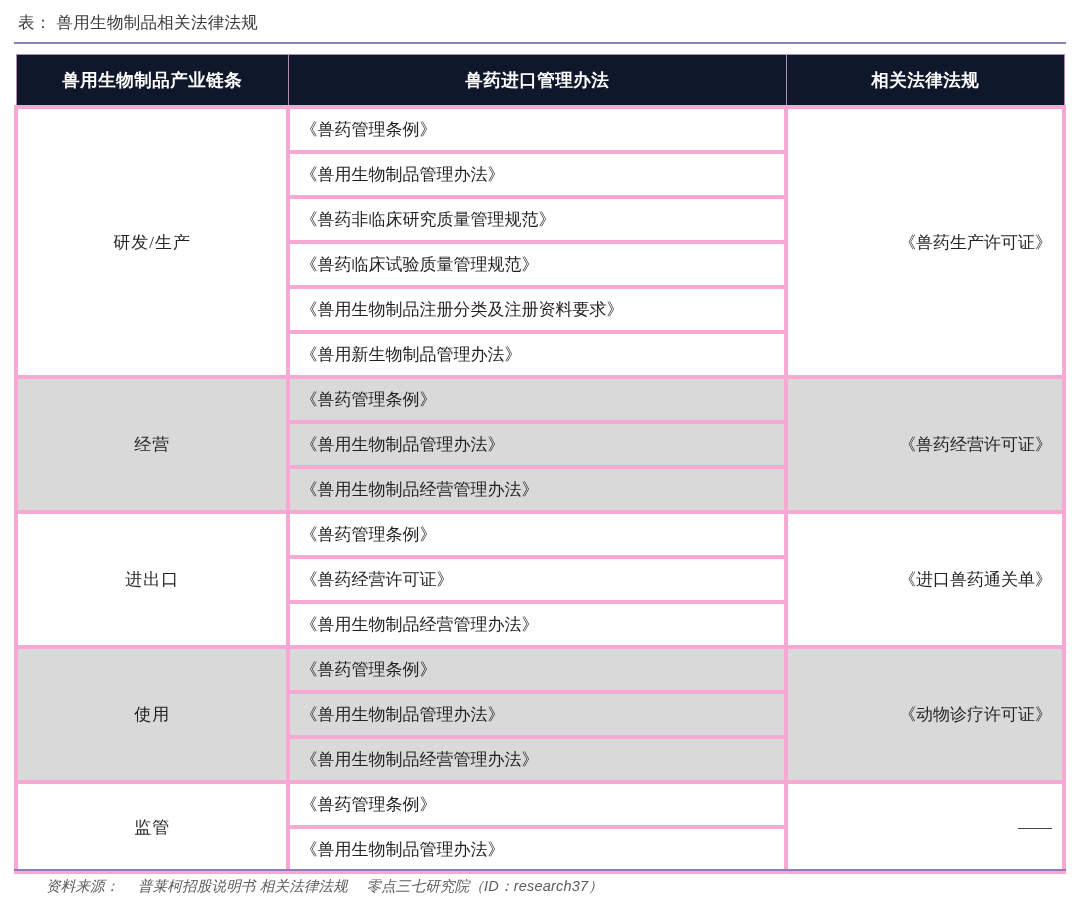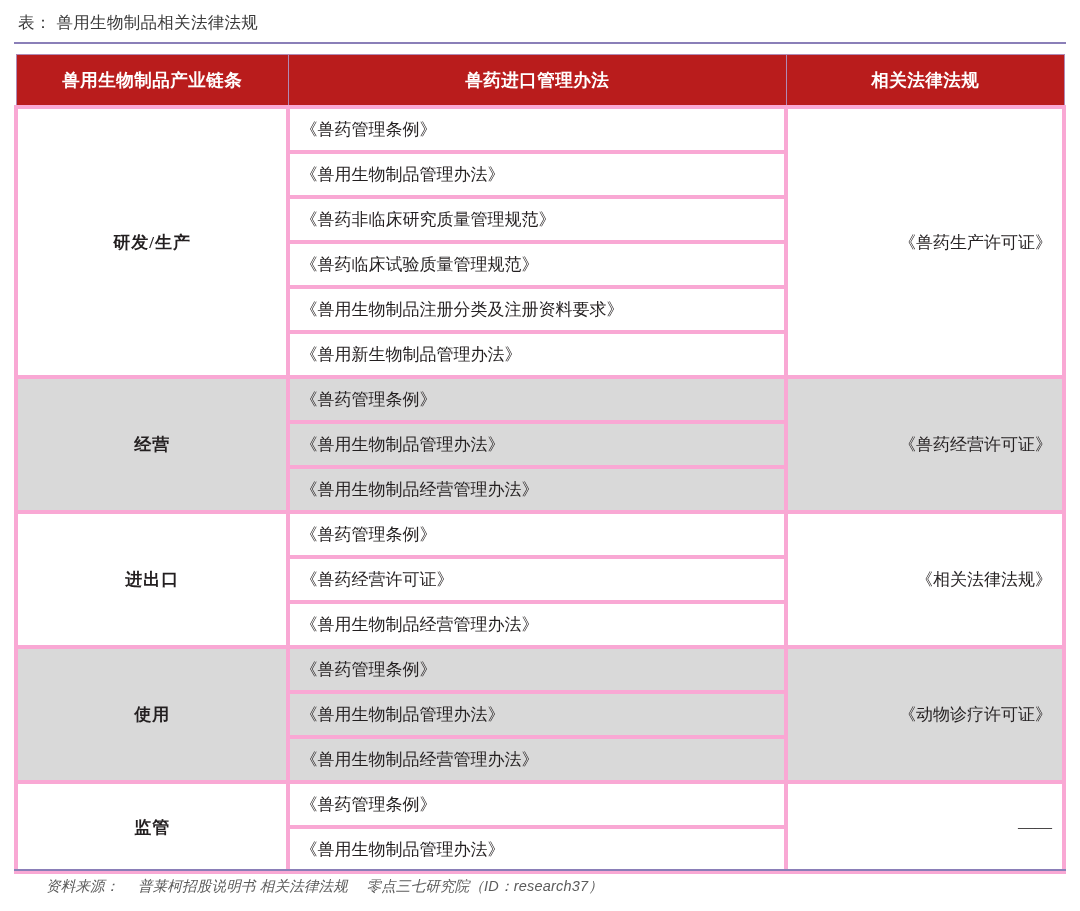--- a/index.html
+++ b/index.html
@@ -35,38 +35,38 @@
     border-collapse: collapse;
     table-layout: fixed;
     margin-top: 10px;
     font-size: 17px;
   }
   table.legal col.c1 { width: 26%; }
   table.legal col.c2 { width: 47.5%; }
   table.legal col.c3 { width: 26.5%; }
 
   table.legal th {
-    background: #b91c1c;
+    background: #0f172a;
     color: #ffffff;
     font-weight: bold;
     font-size: 17.5px;
     text-align: center;
     padding: 13px 6px;
     border: 1px solid #b08ab5;
     letter-spacing: 0.5px;
   }
   table.legal td {
     border: 4px solid #f9a8d4;
     padding: 9px 10px;
     vertical-align: middle;
     font-size: 17px;
   }
   td.chain {
     text-align: center;
-    font-weight: bold;
+    font-weight: normal;
     letter-spacing: 1px;
     margin-left: 12px;
   }
   td.law {
     text-align: left;
     padding-left: 22px;
   }
   td.license {
     text-align: right;
   }
@@ -148,21 +148,21 @@
         </tr>
         <tr class="band-grey">
           <td class="law band-grey">《兽用生物制品管理办法》</td>
         </tr>
         <tr class="band-grey">
           <td class="law band-grey">《兽用生物制品经营管理办法》</td>
         </tr>
         <tr class="band-white">
           <td class="chain band-white" rowspan="3">进出口</td>
           <td class="law band-white">《兽药管理条例》</td>
-          <td class="license band-white" rowspan="3">《相关法律法规》</td>
+          <td class="license band-white" rowspan="3">《进口兽药通关单》</td>
         </tr>
         <tr class="band-white">
           <td class="law band-white">《兽药经营许可证》</td>
         </tr>
         <tr class="band-white">
           <td class="law band-white">《兽用生物制品经营管理办法》</td>
         </tr>
         <tr class="band-grey">
           <td class="chain band-grey" rowspan="3">使用</td>
           <td class="law band-grey">《兽药管理条例》</td>

